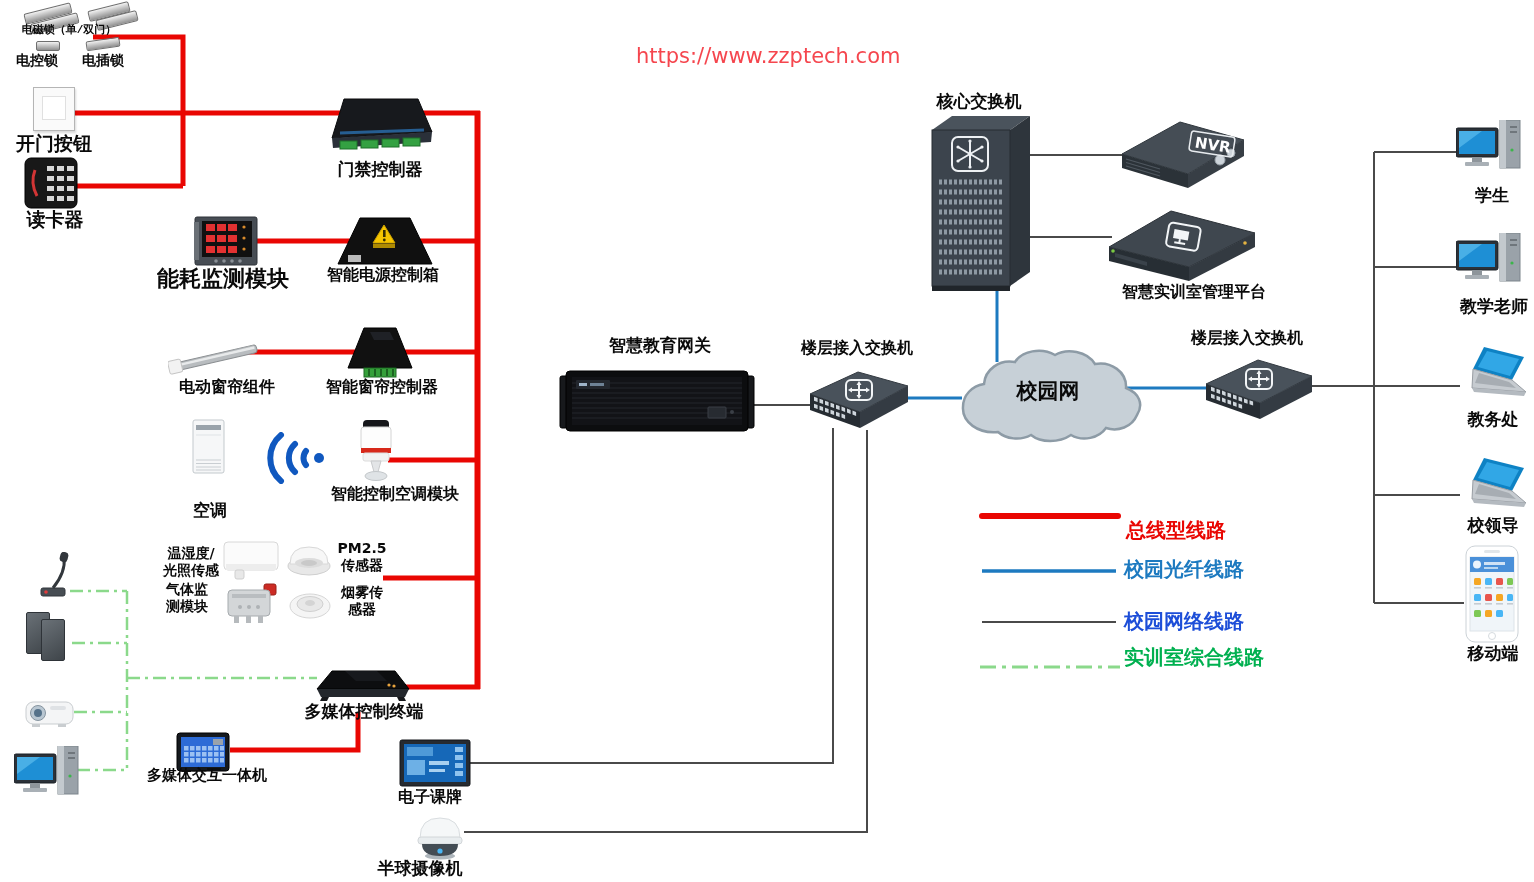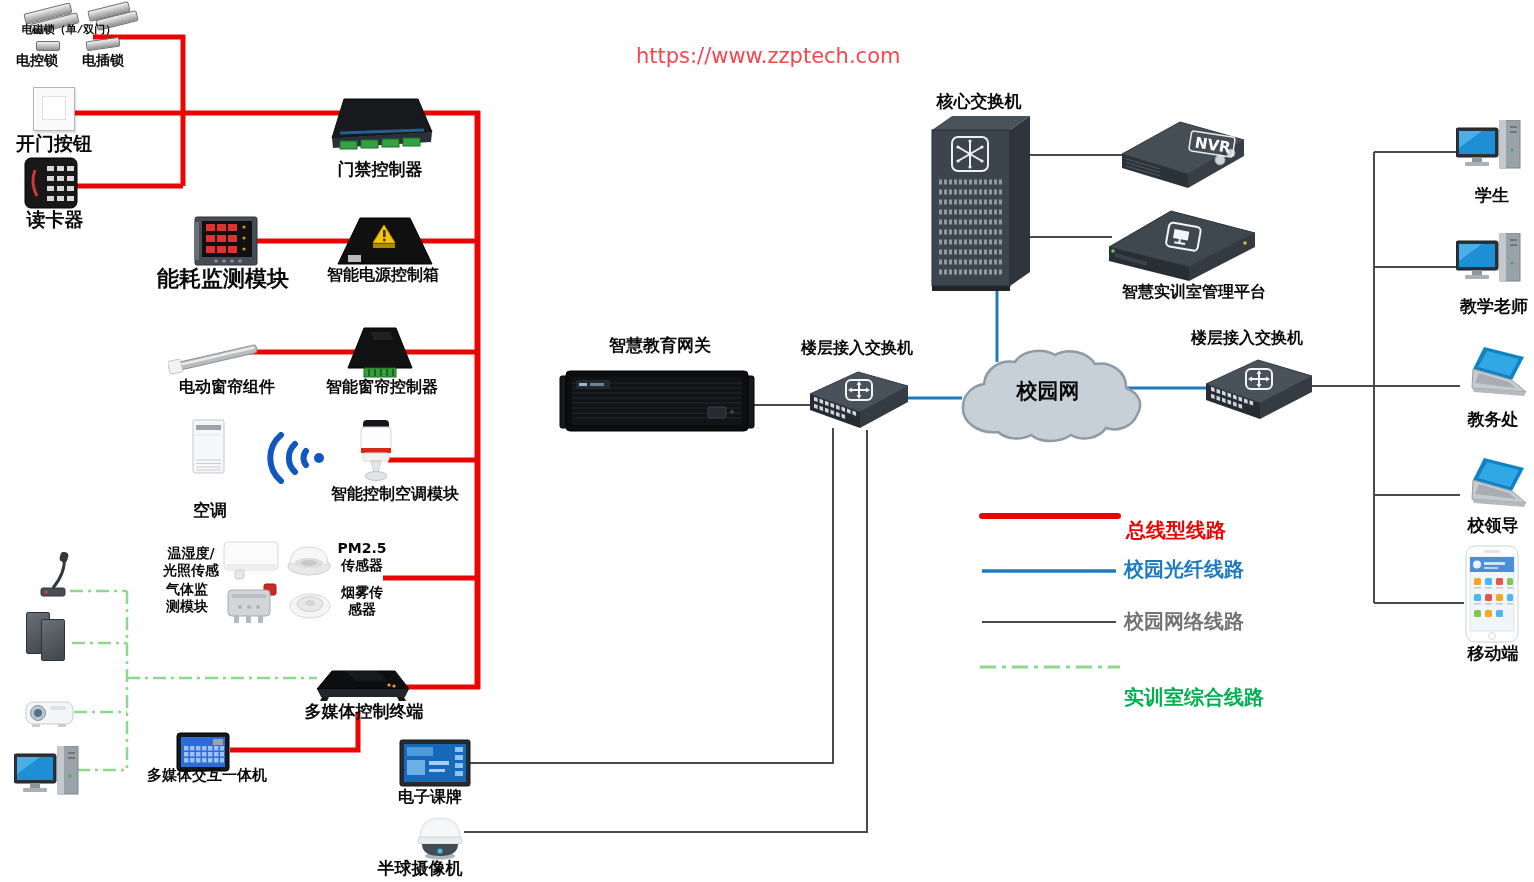--- a/index.html
+++ b/index.html
@@ -5,21 +5,21 @@
   html,body{margin:0;padding:0;width:1534px;height:882px;background:#fff;overflow:hidden;
             font-family:"DejaVu Sans",sans-serif;}
   #stage{position:absolute;left:0;top:0;width:1534px;height:882px;}
   .wires{position:absolute;left:0;top:0;z-index:1;}
   .dev{position:absolute;z-index:3;}
   .lbl{position:absolute;z-index:5;color:#0a0a0a;font-weight:bold;text-align:center;
        line-height:1.18;white-space:pre-line;}
   .url{position:absolute;z-index:5;color:#f5464e;font-size:21px;font-weight:normal;}
   .leg-line{position:absolute;z-index:4;}
   .leg-lbl{position:absolute;z-index:5;font-size:20px;font-weight:bold;text-align:left;white-space:nowrap;}
-  .c-red{color:#e90602}.c-blue{color:#1d7ac0}.c-dark{color:#737373}.c-green{color:#00b050}
+  .c-red{color:#e90602}.c-blue{color:#1d7ac0}.c-dark{color:#1d4ed8}.c-green{color:#00b050}
   .bar{position:absolute;height:9px;border-radius:2px;border:1px solid #6f6f6f;
        background:linear-gradient(180deg,#f2f2f2,#8f8f8f);}
   .doorbtn{position:absolute;background:#fafafa;border:1px solid #b5b5b5;box-shadow:1px 2px 2px rgba(0,0,0,.15);}
   .doorbtn .in{position:absolute;left:8px;top:8px;width:22px;height:22px;background:#fff;border:1px solid #e0e0e0;}
   .spk{position:absolute;width:22px;height:40px;border:1px solid #2e3338;border-radius:2px;
        background:linear-gradient(145deg,#6a7177,#3f454a);}
 </style>
 </head>
 <body>
 
@@ -669,15 +669,15 @@
         <line x1="4" y1="7" x2="138" y2="7" stroke="#4a4a4a" stroke-width="2.2"></line>
       </svg>
   </div>
   <div class="leg-lbl c-dark" style="left:1124px;top:608px;">校园网络线路</div>
 
   <div class="leg-line" style="left:976px;top:659px;">
     <svg width="150" height="14">
         <line x1="4" y1="7" x2="144" y2="7" stroke="#8bd98b" stroke-width="3" stroke-dasharray="16 6 4 6"></line>
       </svg>
   </div>
-  <div class="leg-lbl c-green" style="left:1124px;top:684px;">实训室综合线路</div>
+  <div class="leg-lbl c-green" style="left:1124px;top:644px;">实训室综合线路</div>
 
 </div>
 
 </body></html>

